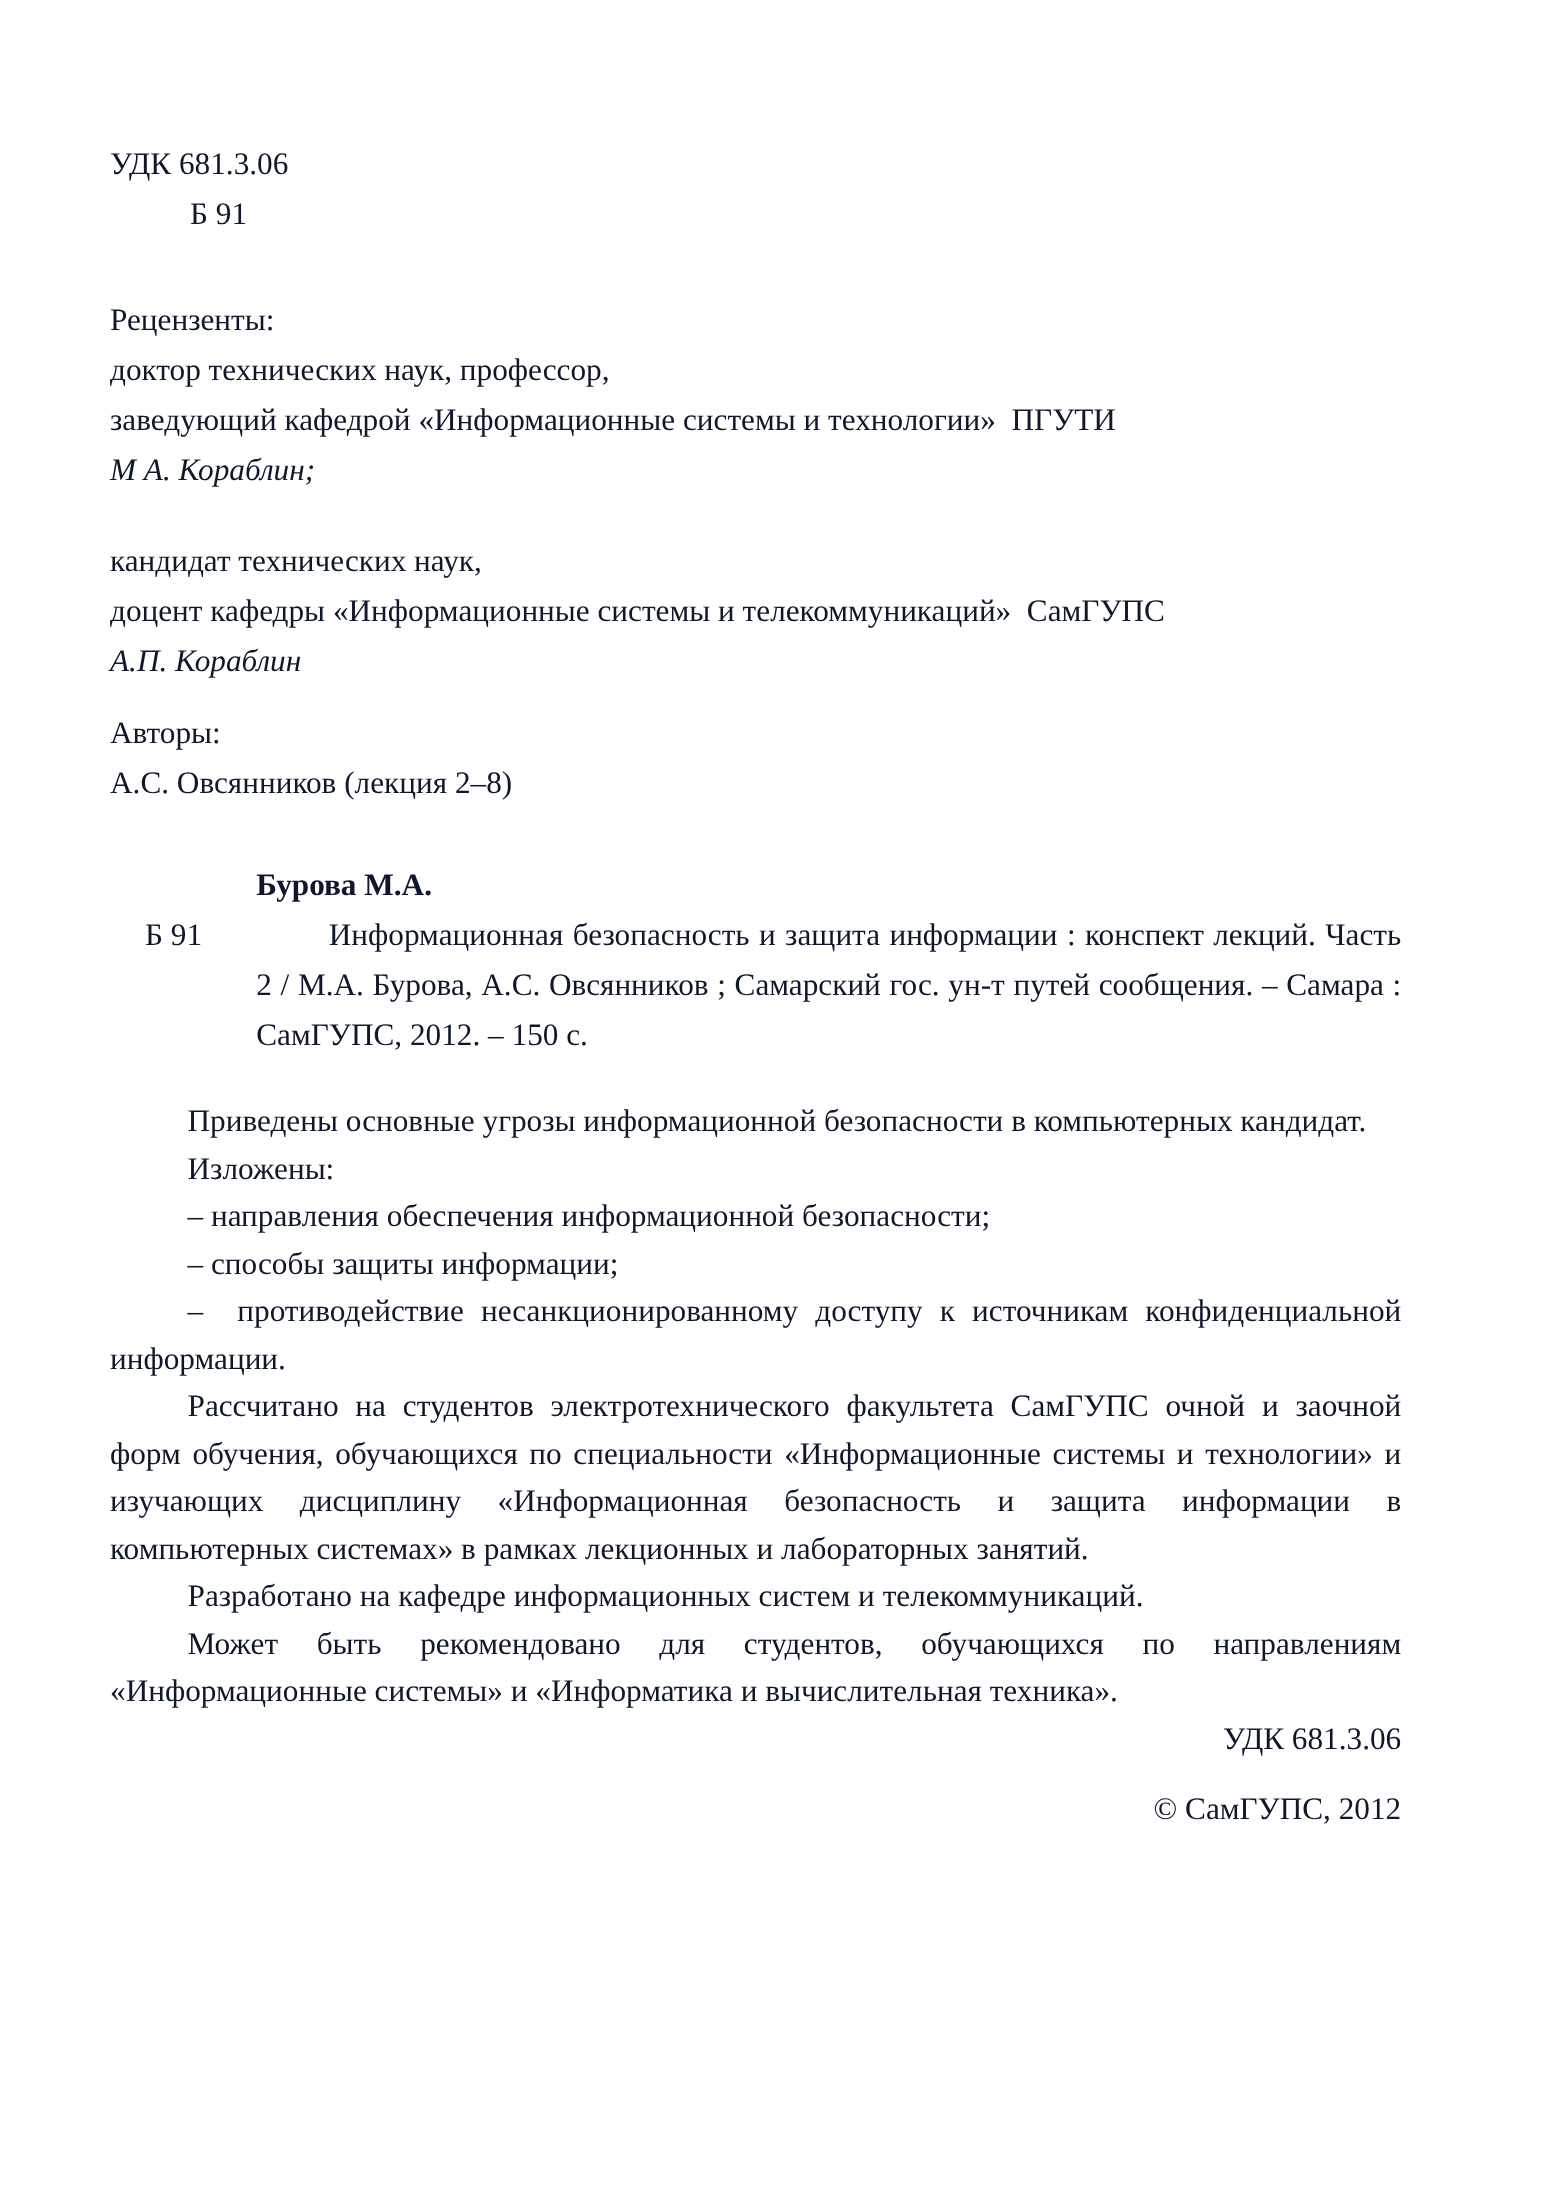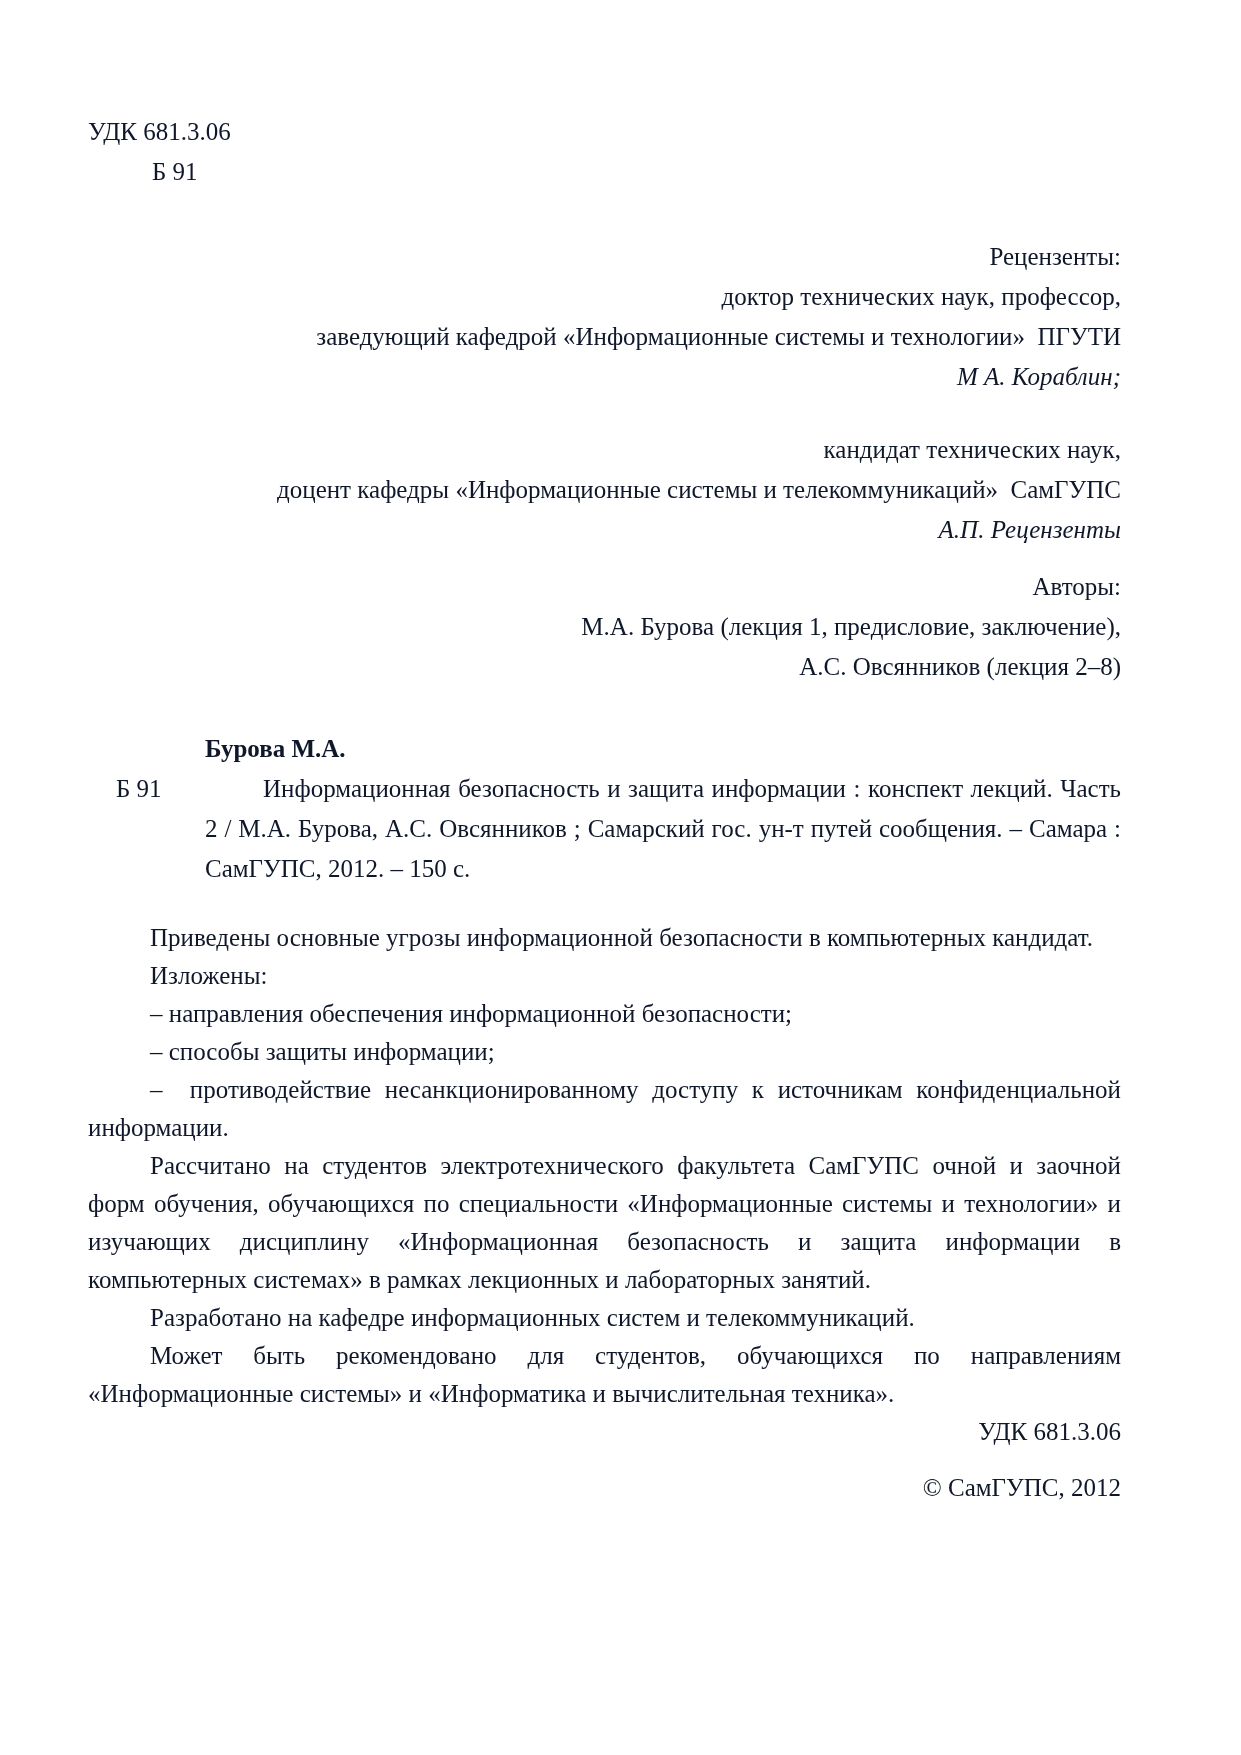--- a/index.html
+++ b/index.html
@@ -15,21 +15,21 @@
     padding: 112px 120px 0 88px;
     overflow: hidden;
   }
   p { margin: 0; }
 
   
   .codes { line-height: 40px; text-align: left; }
   .codes .bbk { margin-left: 64px; }
 
   
-  .centered { text-align: right; line-height: 40px; }
+  .centered { text-align: left; line-height: 40px; }
   .reviewers-1 { margin-top: 45px; }
   .reviewers-2 { margin-top: 33px; }
   .authors { margin-top: 17px; }
   .italic { font-style: italic; }
   .bold { font-weight: normal; }
 
   
   .bib { margin-top: 42px; line-height: 40px; }
   .bib-author { font-weight: bold; margin-left: 117px; }
   .bib-entry { display: flex; }
@@ -57,26 +57,25 @@
   <section class="centered reviewers-1">
     <p>Рецензенты:</p>
     <p>доктор технических наук, профессор,</p>
     <p>заведующий кафедрой «Информационные системы и технологии»&nbsp; ПГУТИ</p>
     <p class="italic">М А. Кораблин;</p>
   </section>
 
   <section class="centered reviewers-2">
     <p>кандидат технических наук,</p>
     <p>доцент кафедры «Информационные системы и телекоммуникаций»&nbsp; СамГУПС</p>
-    <p class="italic">А.П. Рецензенты</p>
+    <p class="italic">А.П. Кораблин</p>
   </section>
 
   <section class="centered authors">
     <p class="bold">Авторы:</p>
-    <p>М.А. Бурова (лекция 1, предисловие, заключение),</p>
     <p>А.С. Овсянников (лекция 2–8)</p>
   </section>
 
   <section class="bib">
     <p class="bib-author">Бурова М.А.</p>
     <div class="bib-entry">
       <div class="bib-code">Б 91</div>
       <div class="bib-desc">Информационная безопасность и защита информации : конспект лекций. Часть 2 / М.А. Бурова, А.С. Овсянников ; Самарский гос. ун-т путей сообщения. – Самара : СамГУПС, 2012. – 150 с.</div>
     </div>
   </section>

